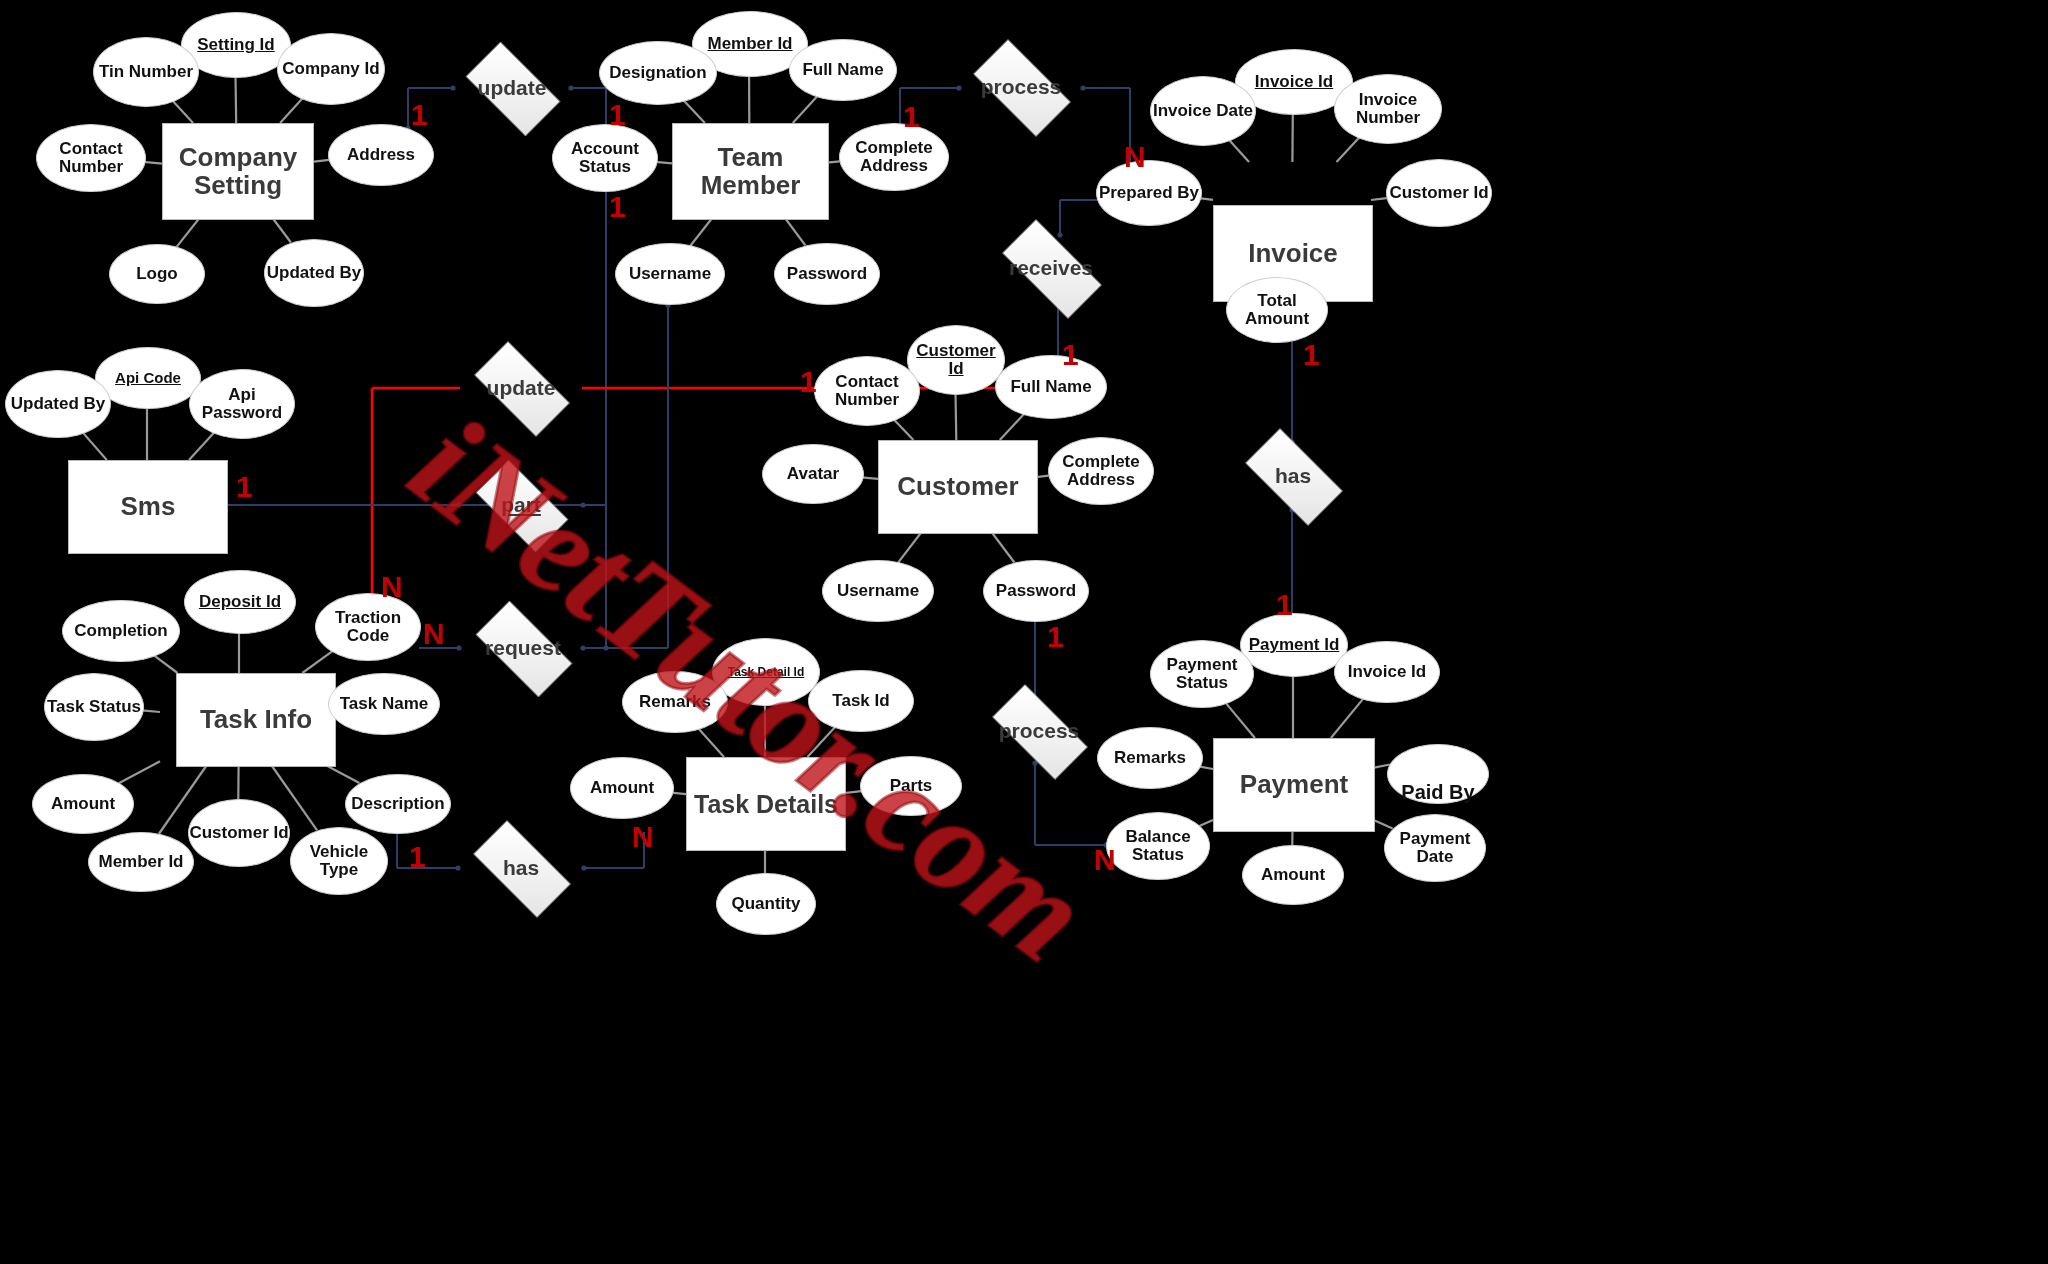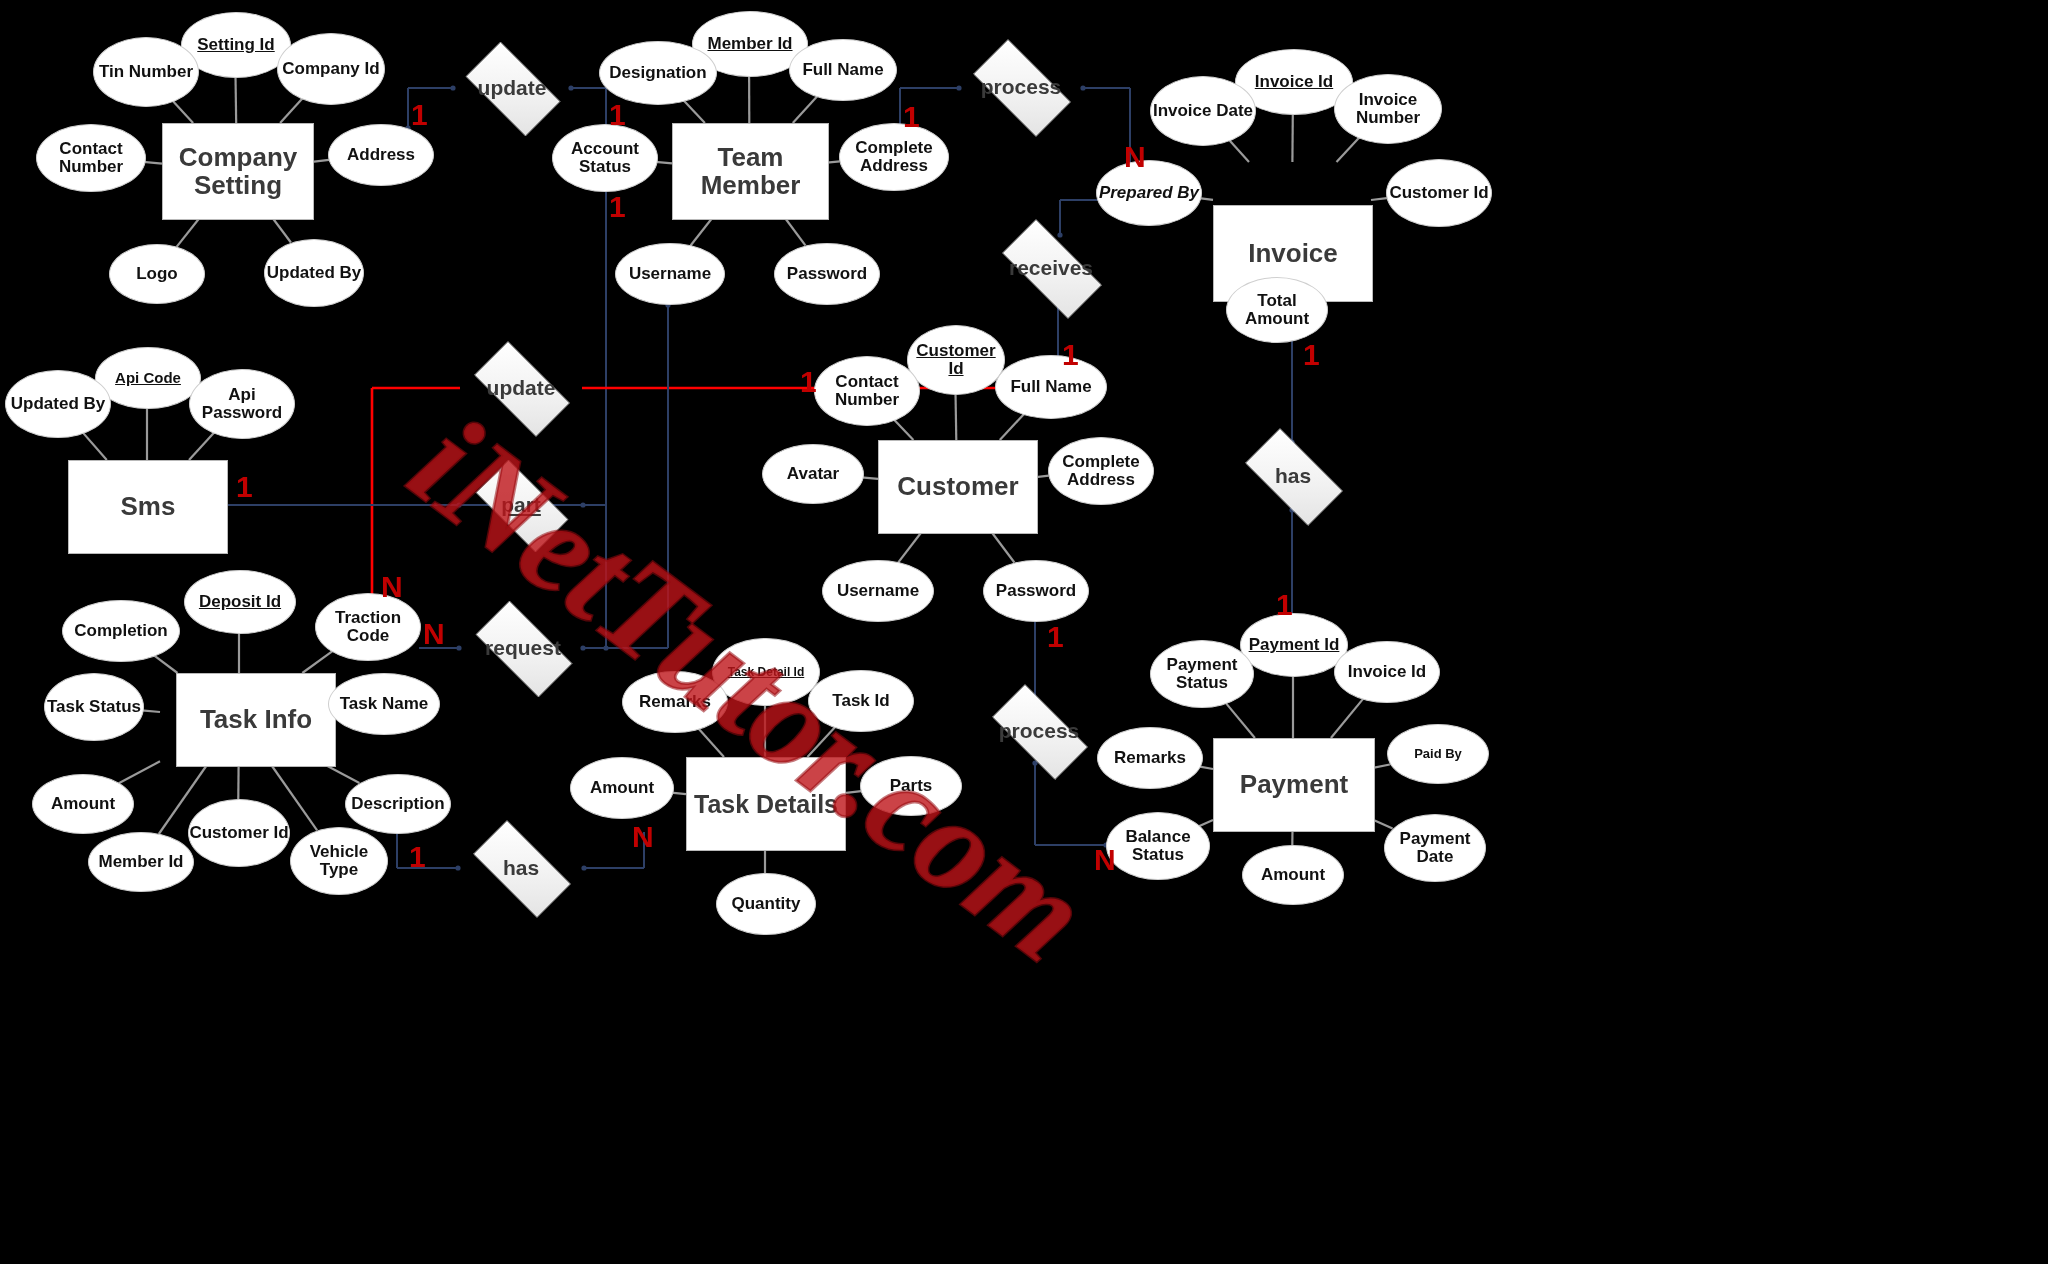--- a/index.html
+++ b/index.html
@@ -243,21 +243,21 @@
       </div>
       <div class="attr key" style="left: 1235px; top: 49px; width: 116px; height: 64px; font-size: 17px;">
         <span>Invoice Id</span>
       </div>
       <div class="attr" style="left: 1150px; top: 76px; width: 104px; height: 68px; font-size: 17px;">
         <span>Invoice Date</span>
       </div>
       <div class="attr" style="left: 1334px; top: 74px; width: 106px; height: 68px; font-size: 17px;">
         <span>Invoice Number</span>
       </div>
-      <div class="attr" style="left: 1096px; top: 160px; width: 104px; height: 64px; font-size: 17px; font-style: italic;">
+      <div class="attr" style="left: 1096px; top: 160px; width: 104px; height: 64px; font-size: 17px;">
         <span>Prepared By</span>
       </div>
       <div class="attr" style="left: 1386px; top: 159px; width: 104px; height: 66px; font-size: 17px;">
         <span>Customer Id</span>
       </div>
       <div class="attr" style="left: 1226px; top: 277px; width: 100px; height: 64px; font-size: 17px;">
         <span>Total Amount</span>
       </div>
       <div class="attr key" style="left: 95px; top: 347px; width: 104px; height: 60px; font-size: 15px;">
         <span>Api Code</span>
@@ -342,21 +342,21 @@
       </div>
       <div class="attr" style="left: 1150px; top: 640px; width: 102px; height: 66px; font-size: 17px;">
         <span>Payment Status</span>
       </div>
       <div class="attr" style="left: 1334px; top: 641px; width: 104px; height: 60px; font-size: 17px;">
         <span>Invoice Id</span>
       </div>
       <div class="attr" style="left: 1097px; top: 727px; width: 104px; height: 60px; font-size: 17px;">
         <span>Remarks</span>
       </div>
-      <div class="attr" style="left: 1387px; top: 724px; width: 100px; height: 58px; font-size: 13px;">
+      <div class="attr" style="left: 1387px; top: 744px; width: 100px; height: 58px; font-size: 20px; align-items: flex-end;">
         <span>Paid By</span>
       </div>
       <div class="attr" style="left: 1106px; top: 812px; width: 102px; height: 66px; font-size: 17px;">
         <span>Balance Status</span>
       </div>
       <div class="attr" style="left: 1384px; top: 814px; width: 100px; height: 66px; font-size: 17px;">
         <span>Payment Date</span>
       </div>
       <div class="attr" style="left: 1242px; top: 845px; width: 100px; height: 58px; font-size: 17px;">
         <span>Amount</span>

